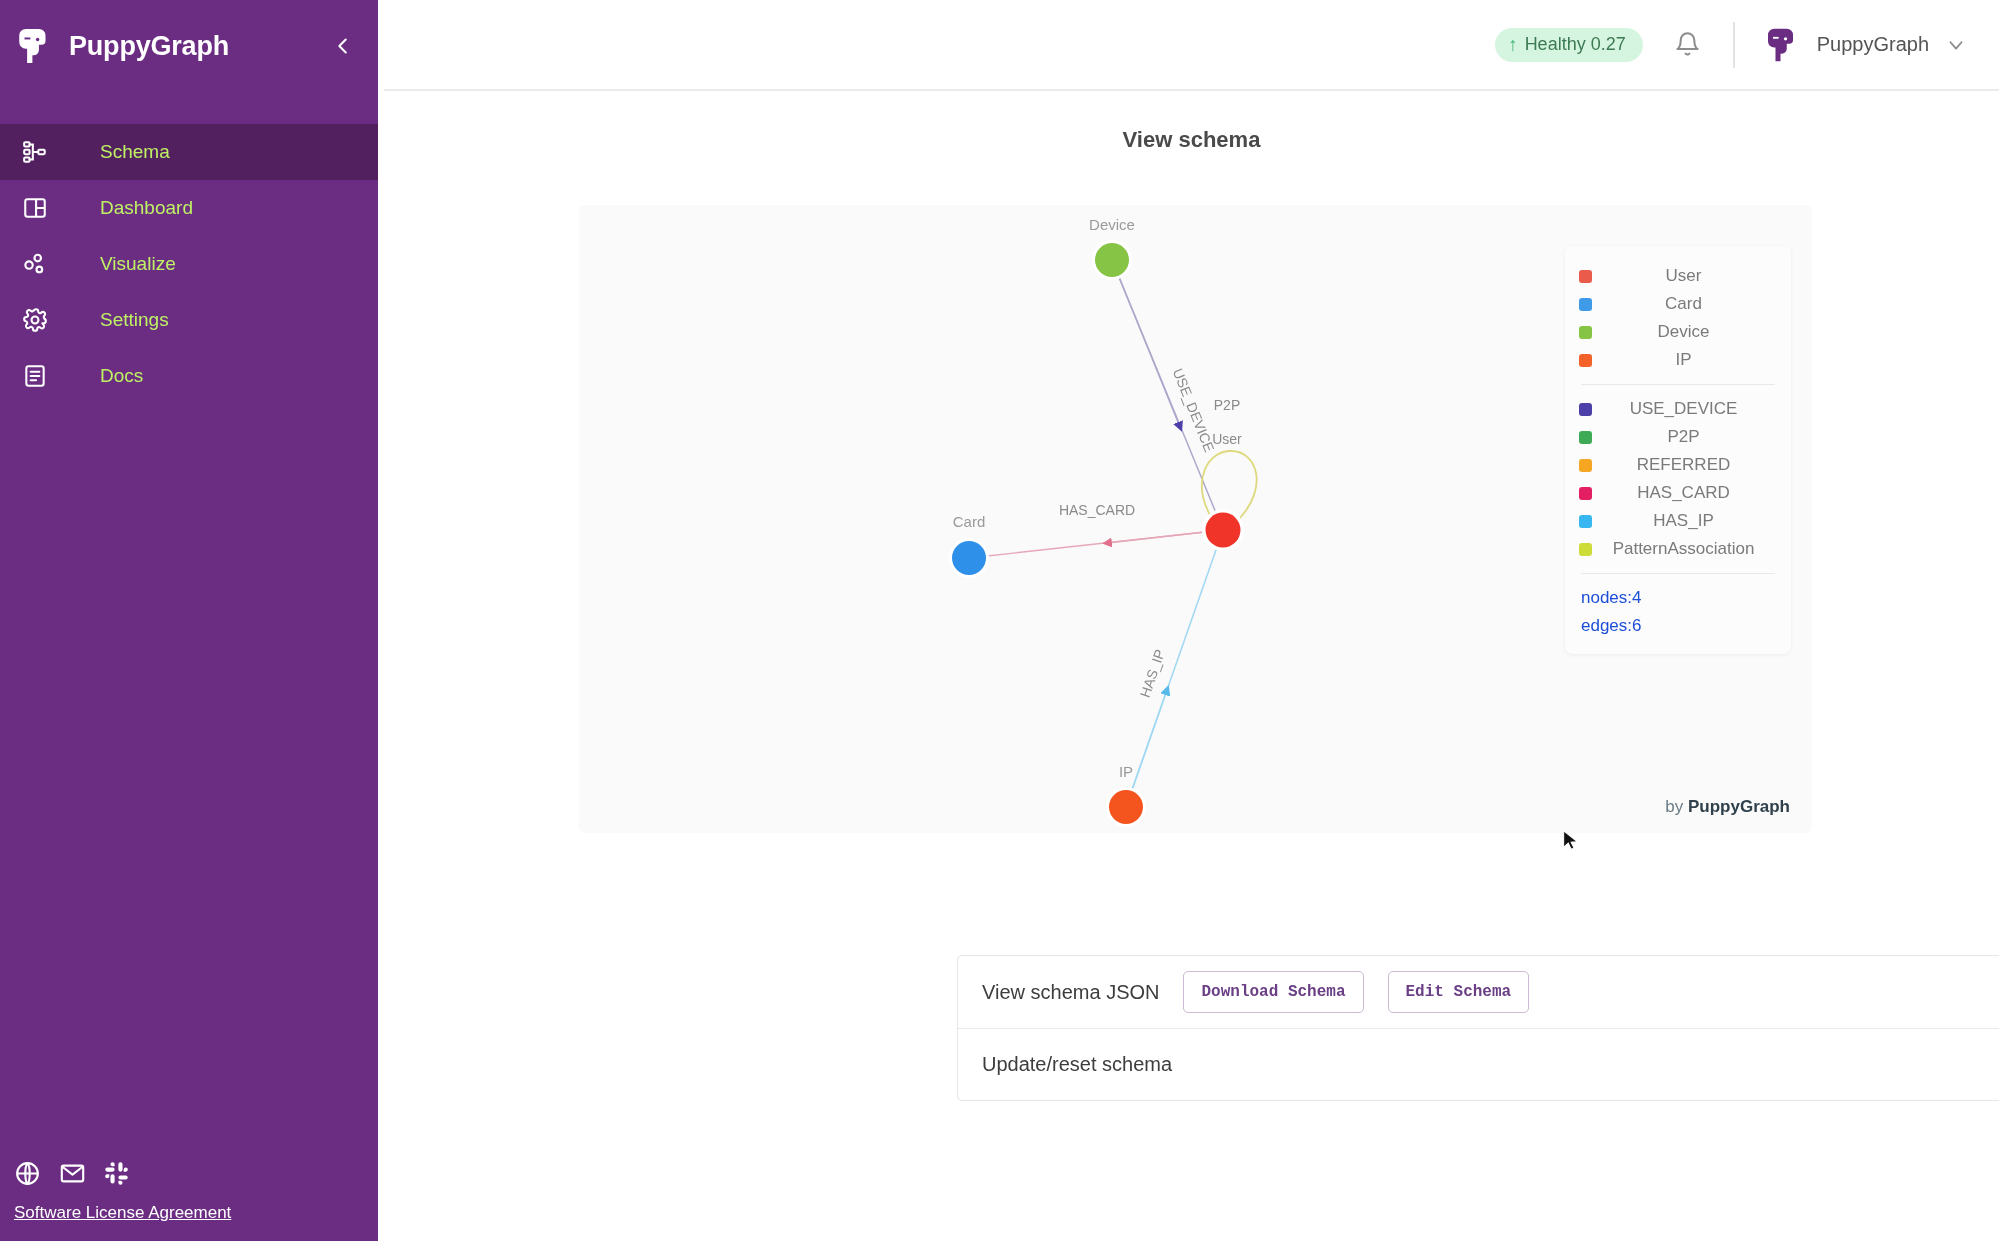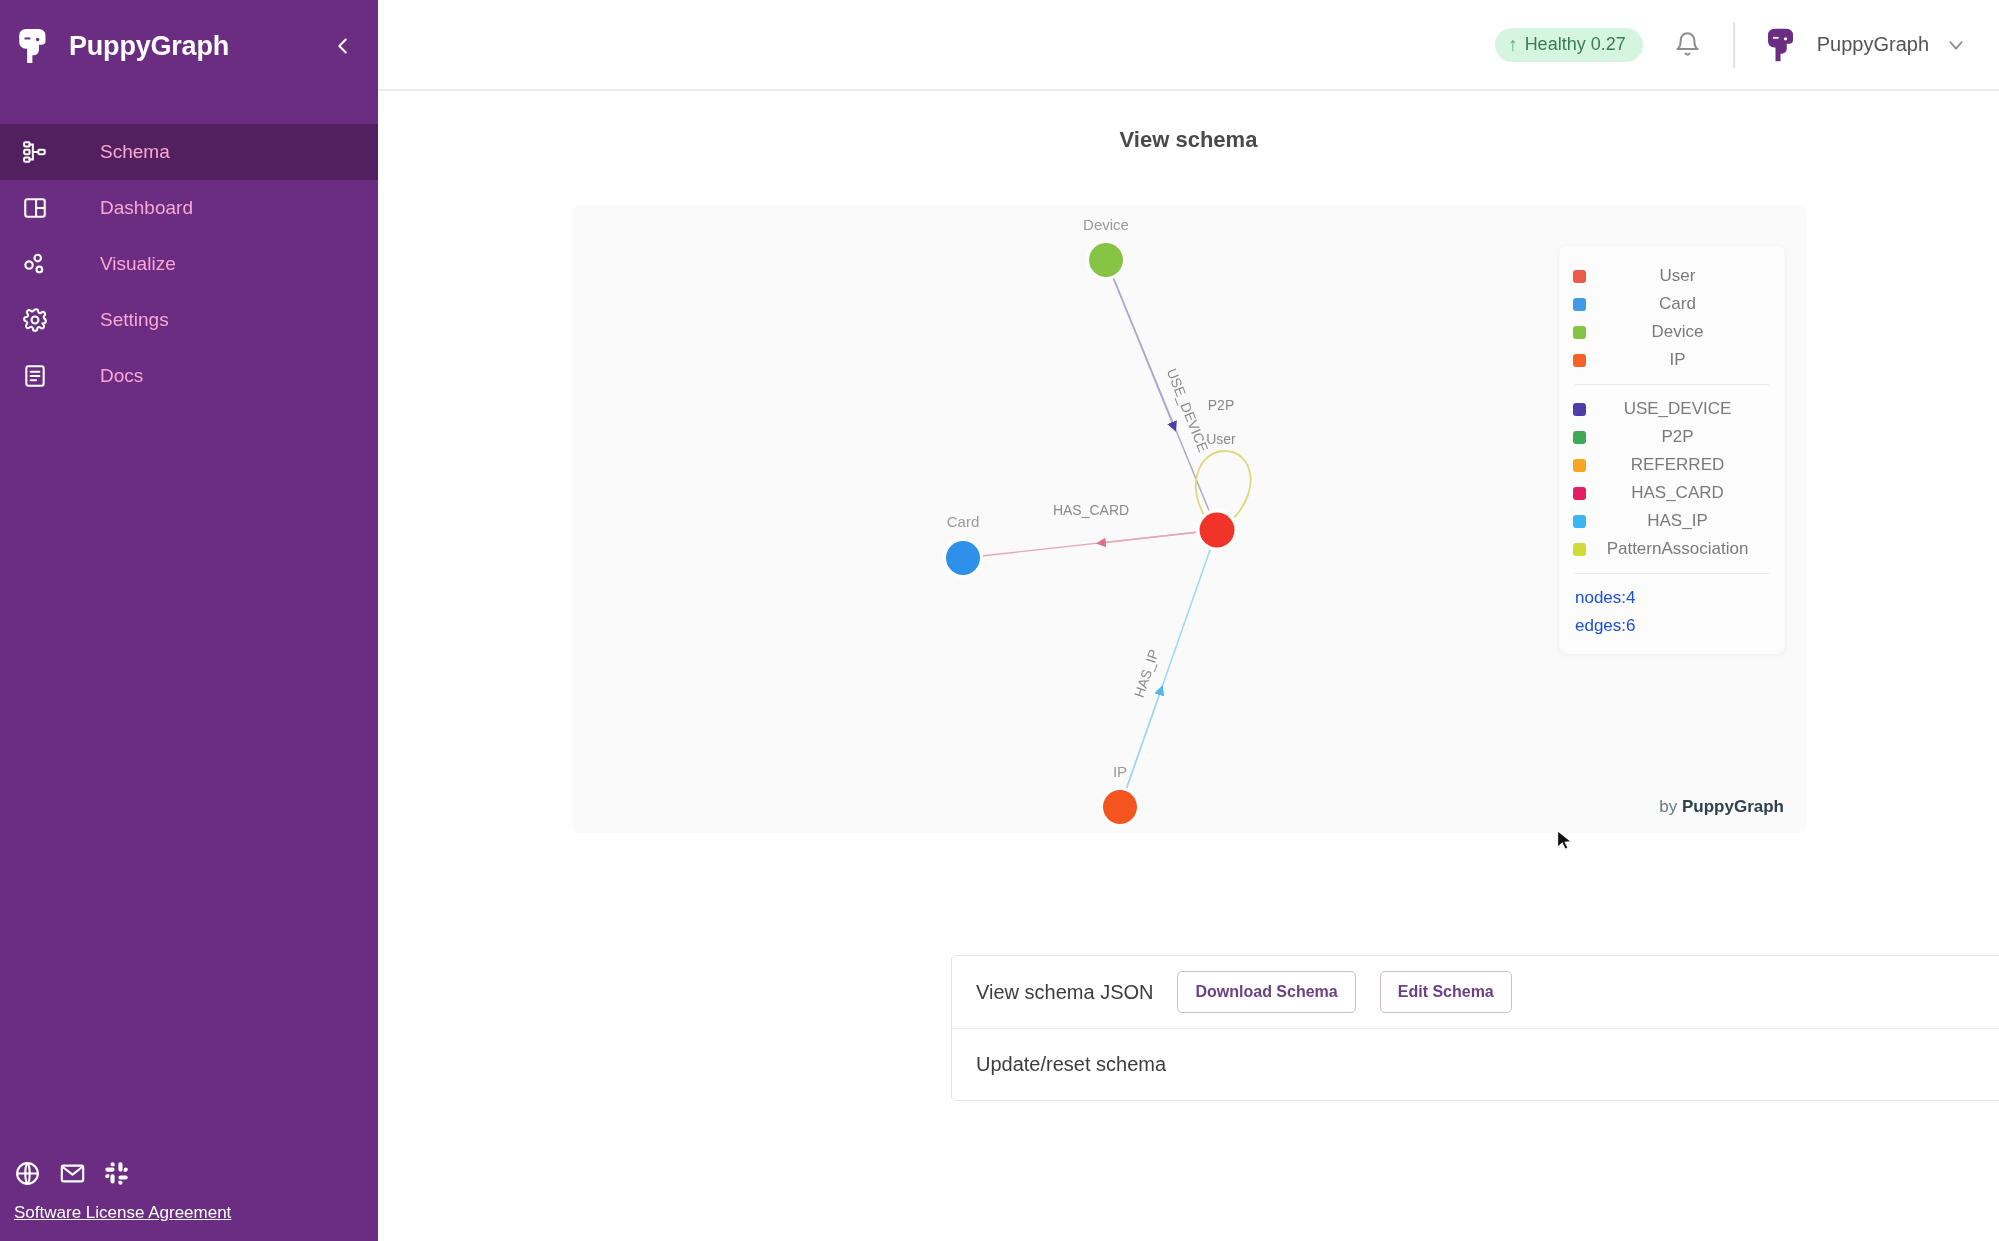--- a/index.html
+++ b/index.html
@@ -2,21 +2,21 @@
 <html><head>
 <meta charset="utf-8">
 <style>
   * { box-sizing: border-box; margin: 0; padding: 0; }
   html, body {
     width: 1999px; height: 1241px;
     font-family: "Liberation Sans", sans-serif;
     background: #ffffff;
     overflow: hidden;
   }
-  #app { position: relative; width: 1999px; height: 1241px; display: flex; }
+  #app { position: relative; width: 1999px; height: 1241px; display: flex; gap: 6px; }
 
   
   .sidebar {
     width: 378px; height: 1241px;
     background: #6b2d82;
     position: relative;
     flex: 0 0 378px;
     color: #ffffff;
   }
   .sb-brand {
@@ -40,21 +40,21 @@
     display: flex; align-items: center;
     height: 56px; padding-left: 12px;
     cursor: pointer; position: relative;
   }
   .sb-item.active { background: #53205f; }
   .sb-ico {
     width: 46px; flex: 0 0 46px;
     display: flex; align-items: center; justify-content: center;
   }
   .sb-label {
-    font-size: 19px; margin-left: 42px; color: #f9a8d4; white-space: nowrap;
+    font-size: 19px; margin-left: 42px; color: #bef264; white-space: nowrap;
   }
 
   .sb-footer {
     position: absolute; bottom: 0; left: 0; width: 100%;
     padding: 0 0 18px 14px;
   }
   .sb-social { display: flex; align-items: center; gap: 18px; margin-bottom: 16px; }
   .sb-social span { display:flex; cursor:pointer; }
   .sb-license {
     font-size: 17px; color: #ffffff; text-decoration: underline;
@@ -143,21 +143,21 @@
     height: 72px; display: flex; align-items: center;
     padding: 0 26px 0 24px; position: relative; cursor: pointer;
   }
   .acc-row + .acc-row { border-top: 1px solid #e9e9e9; }
   .acc-title { font-size: 20px; color: #3d3d3d; }
   .acc-btn {
     margin-left: 24px; height: 42px; padding: 4px 17px;
     border: 1px solid #cdbad5; border-radius: 5px;
     background: #fff; color: #6b3f85; font-size: 16px; font-weight: bold;
     display: flex; align-items: center; cursor: pointer;
-    font-family: Liberation Sans, sans-serif;
+    font-family: Liberation Mono, monospace;
   }
 
   
   .cursor { position: absolute; left: 1176px; top: 702px; pointer-events:none; }
 </style>
 </head>
 <body>
 
 <div id="app">
 

